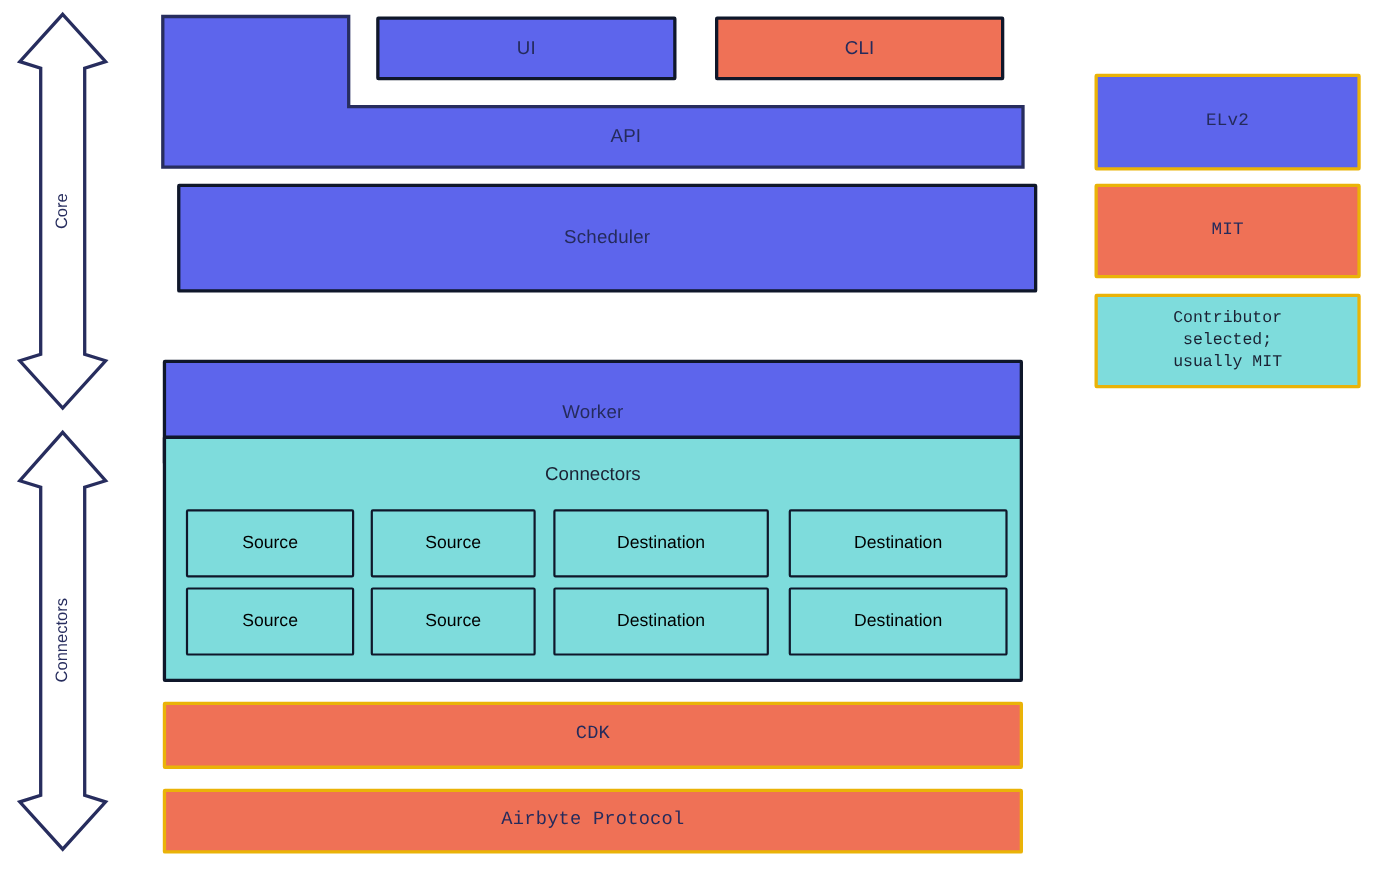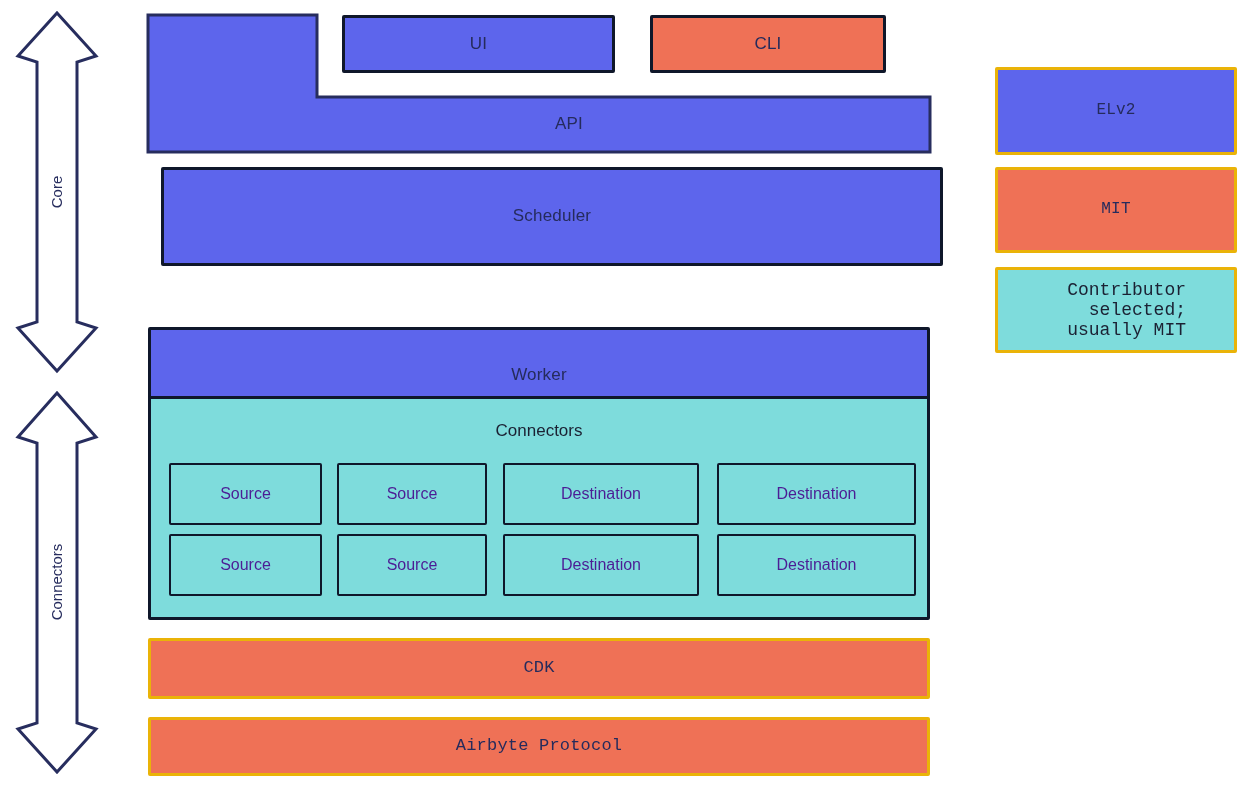--- a/index.html
+++ b/index.html
@@ -25,21 +25,21 @@
   .teal   { background: #7EDCDC; }
   .navy-border  { border: 3px solid #0f172a; }
   .black-border { border: 3px solid #eab308; font-family: Liberation Mono, monospace; }
   .lbl {
     color: #252B5C;
     font-size: 17px;
     line-height: 1.2;
     letter-spacing: 0.2px;
   }
   .lbl-dark { color: #1B2133; }
-  .cell-lbl { font-size: 16px; color: #4c1d95; }
+  .cell-lbl { font-size: 16px; color: #000000; }
   .overlay-label {
     position: absolute;
     display: flex;
     align-items: center;
     justify-content: center;
     pointer-events: none;
   }
   .svg-layer { position: absolute; left: 0; top: 0; }
   .arrow-label {
     position: absolute;
@@ -55,23 +55,22 @@
     left: 0;
     top: 22px;
     width: 100%;
     text-align: center;
     font-size: 17px;
     color: #1B2133;
   }
   .legend-item { font-size: 16px; }
   .legend-wrap-text {
     max-width: 140px;
-    font-size: 18px;
+    font-size: 15px;
     line-height: 20px;
-    text-align: right;
   }
 </style>
 </head>
 <body>
 
 <div class="canvas">
 
   <svg class="svg-layer" width="1260" height="798" viewBox="0 0 1260 798">
 
     <polygon points="57,13 96,56 77,62 77,322 96,328 57,371 18,328 37,322 37,62 18,56" fill="#ffffff" stroke="#272D5E" stroke-width="3" stroke-linejoin="miter"></polygon>
@@ -83,21 +82,21 @@
 
   <div class="arrow-label" style="left:-13px; top:182px;">Core</div>
   <div class="arrow-label" style="left:-13px; top:572px;">Connectors</div>
 
   <div class="overlay-label lbl" style="left:160px; top:97px; width:722px; height:55px;margin-left:48px;">API</div>
 
   <div class="box blue navy-border lbl" style="left:342px; top:15px; width:273px; height:58px;">
     <span>UI</span>
   </div>
 
-  <div class="box orange navy-border lbl" style="left:650px; top:15px; width:236px; height:58px;">
+  <div class="box orange navy-border lbl" style="left:650px; top:15px; width:263px; height:58px;">
     <span>CLI</span>
   </div>
 
   <div class="box blue navy-border lbl" style="left:161px; top:167px; width:782px; height:99px;">
     <span>Scheduler</span>
   </div>
 
   <div class="box blue navy-border lbl" style="left:148px; top:282px; width:782px; height:96px;margin-top:45px;">
     <span>Worker</span>
   </div>

